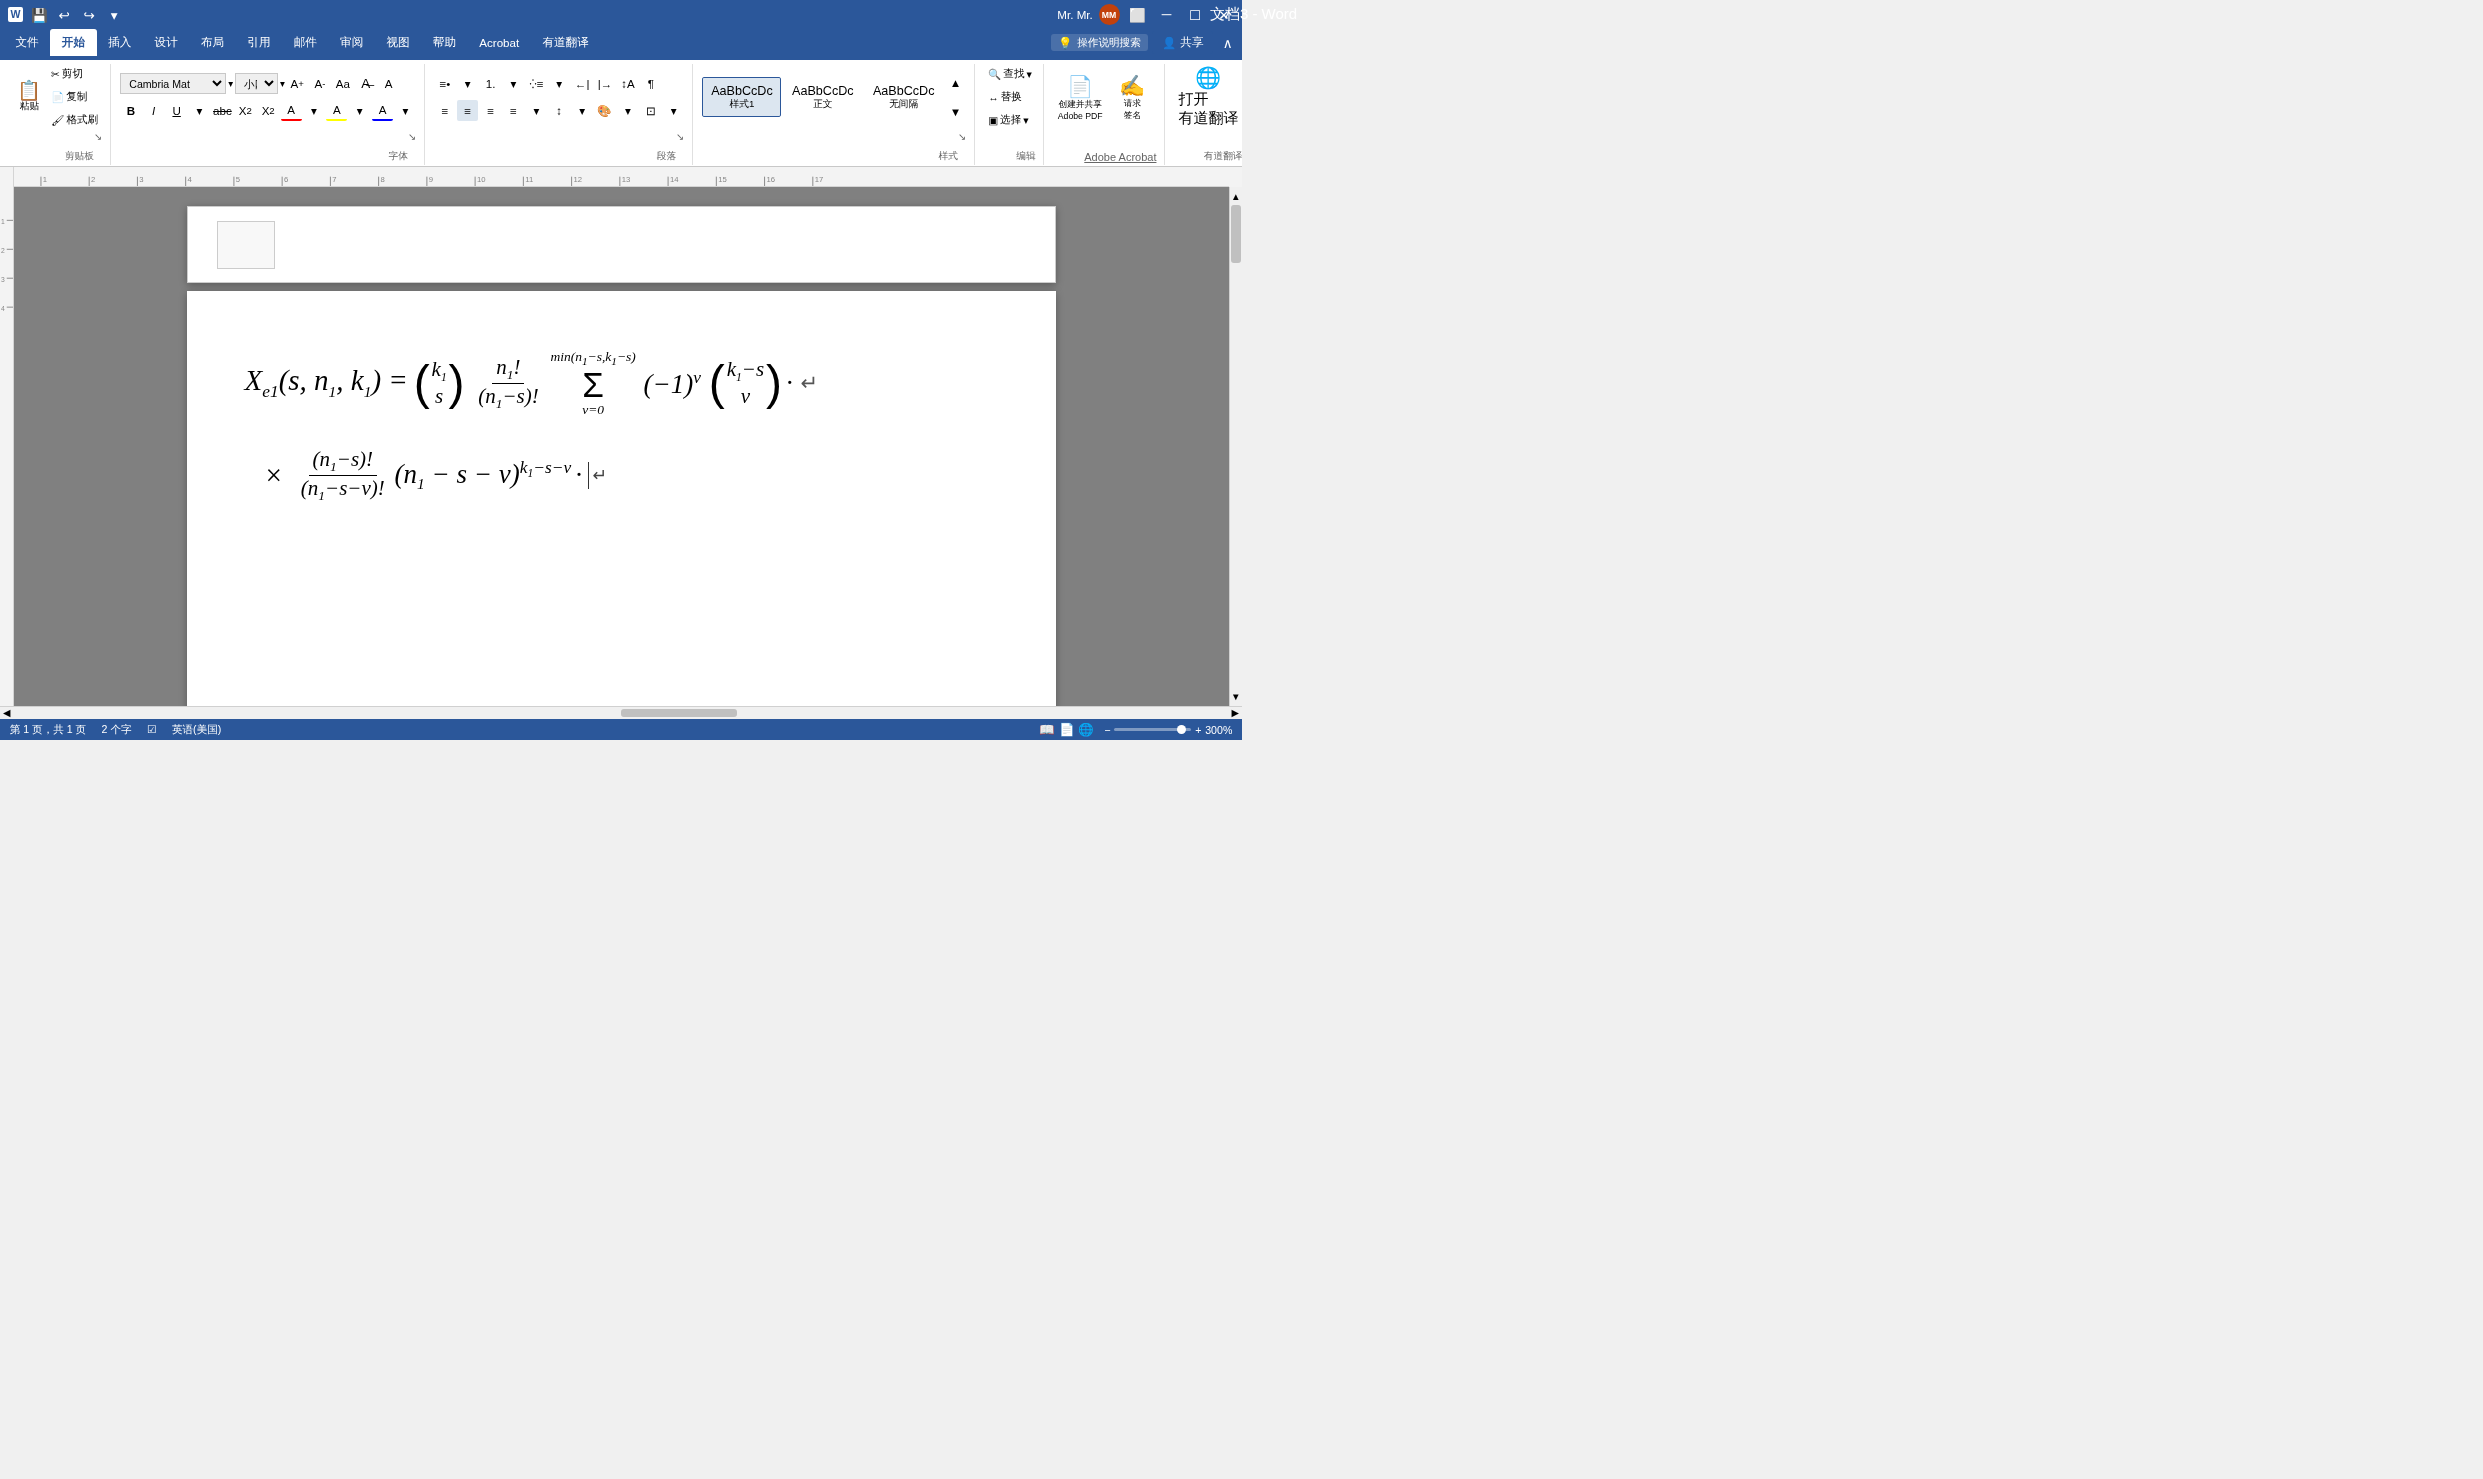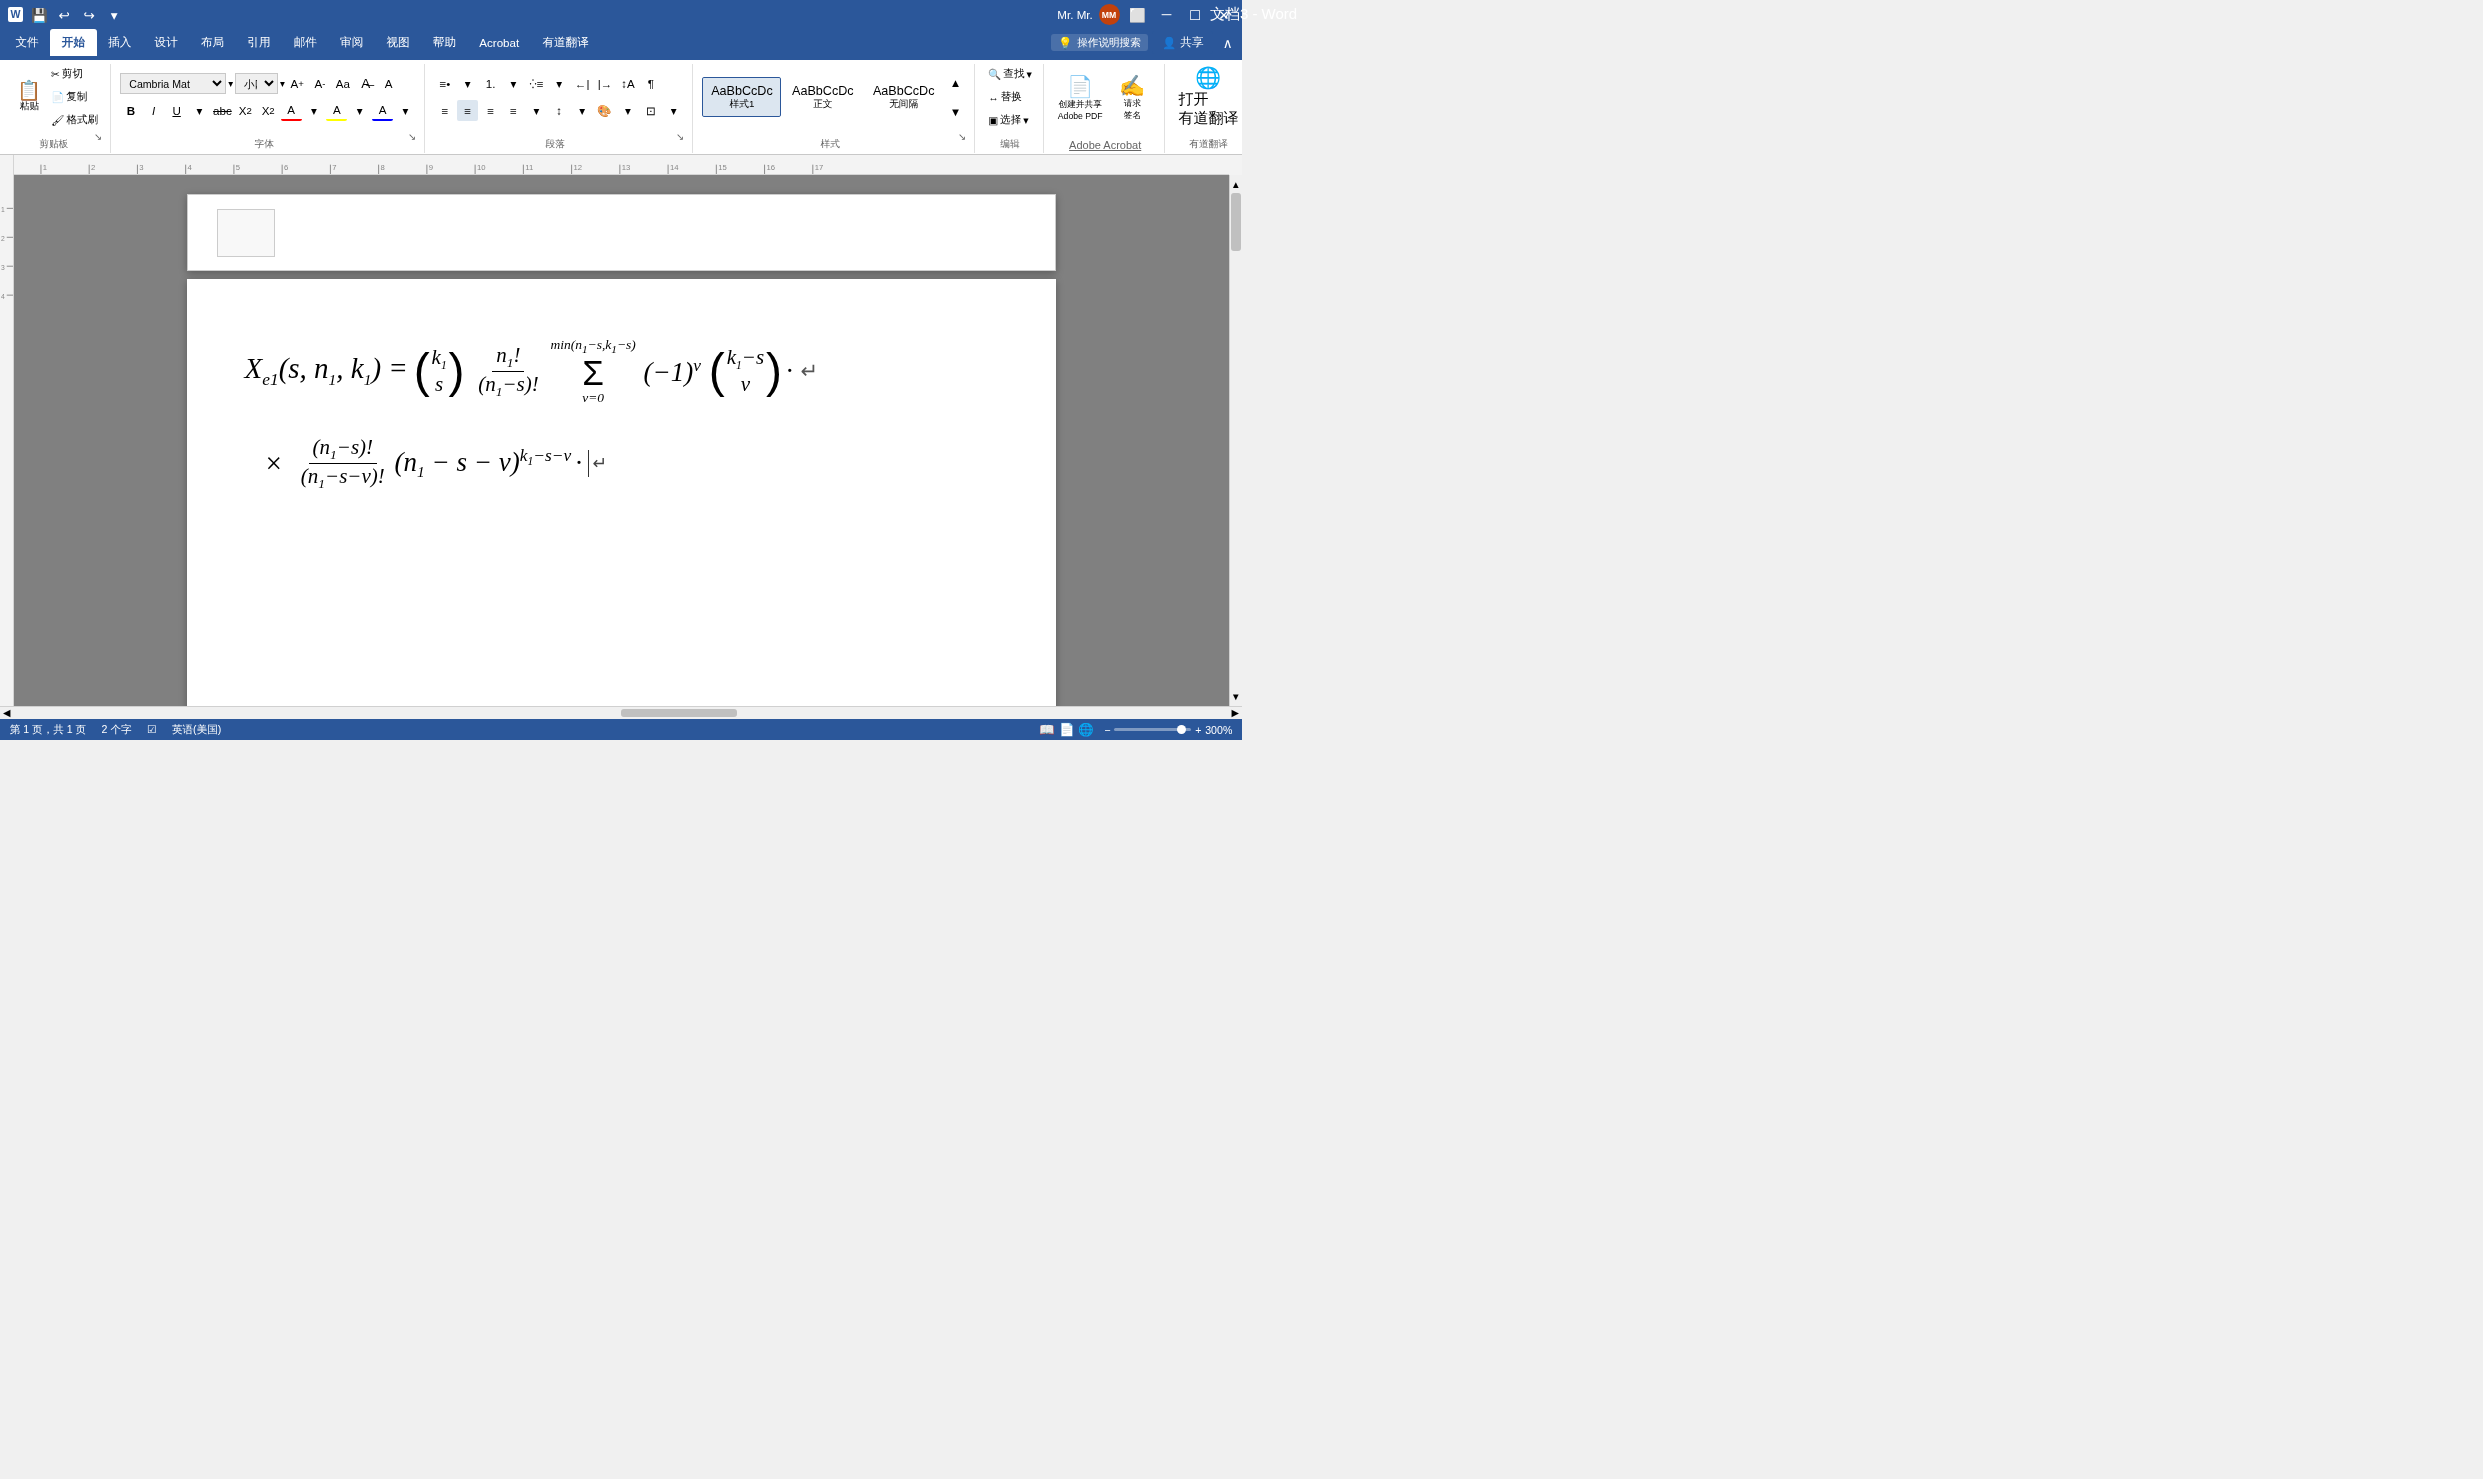--- a/index.html
+++ b/index.html
@@ -55,21 +55,21 @@
     .ribbon-group {
       display: flex;
       flex-direction: column;
       align-items: flex-start;
       border-right: 1px solid #e0e0e0;
       padding: 0 7.7px 1.9px;
       min-width: fit-content;
     }
     .ribbon-group:last-child { border-right: none; }
     .ribbon-group-content { display: flex; align-items: center; gap: 1.9px; flex: 1; }
-    .ribbon-group-label { font-size: 9.7px; color: #666; text-align: center; width: 100%; margin-top: 7px; }
+    .ribbon-group-label { font-size: 9.7px; color: #666; text-align: right; width: 100%; margin-top: 19px; }
     .ribbon-btn {
       display: flex;
       flex-direction: column;
       align-items: center;
       justify-content: center;
       padding: 1.9px 3.9px;
       cursor: pointer;
       border-radius: 1.9px;
       font-size: 9.7px;
       min-width: 27px;

